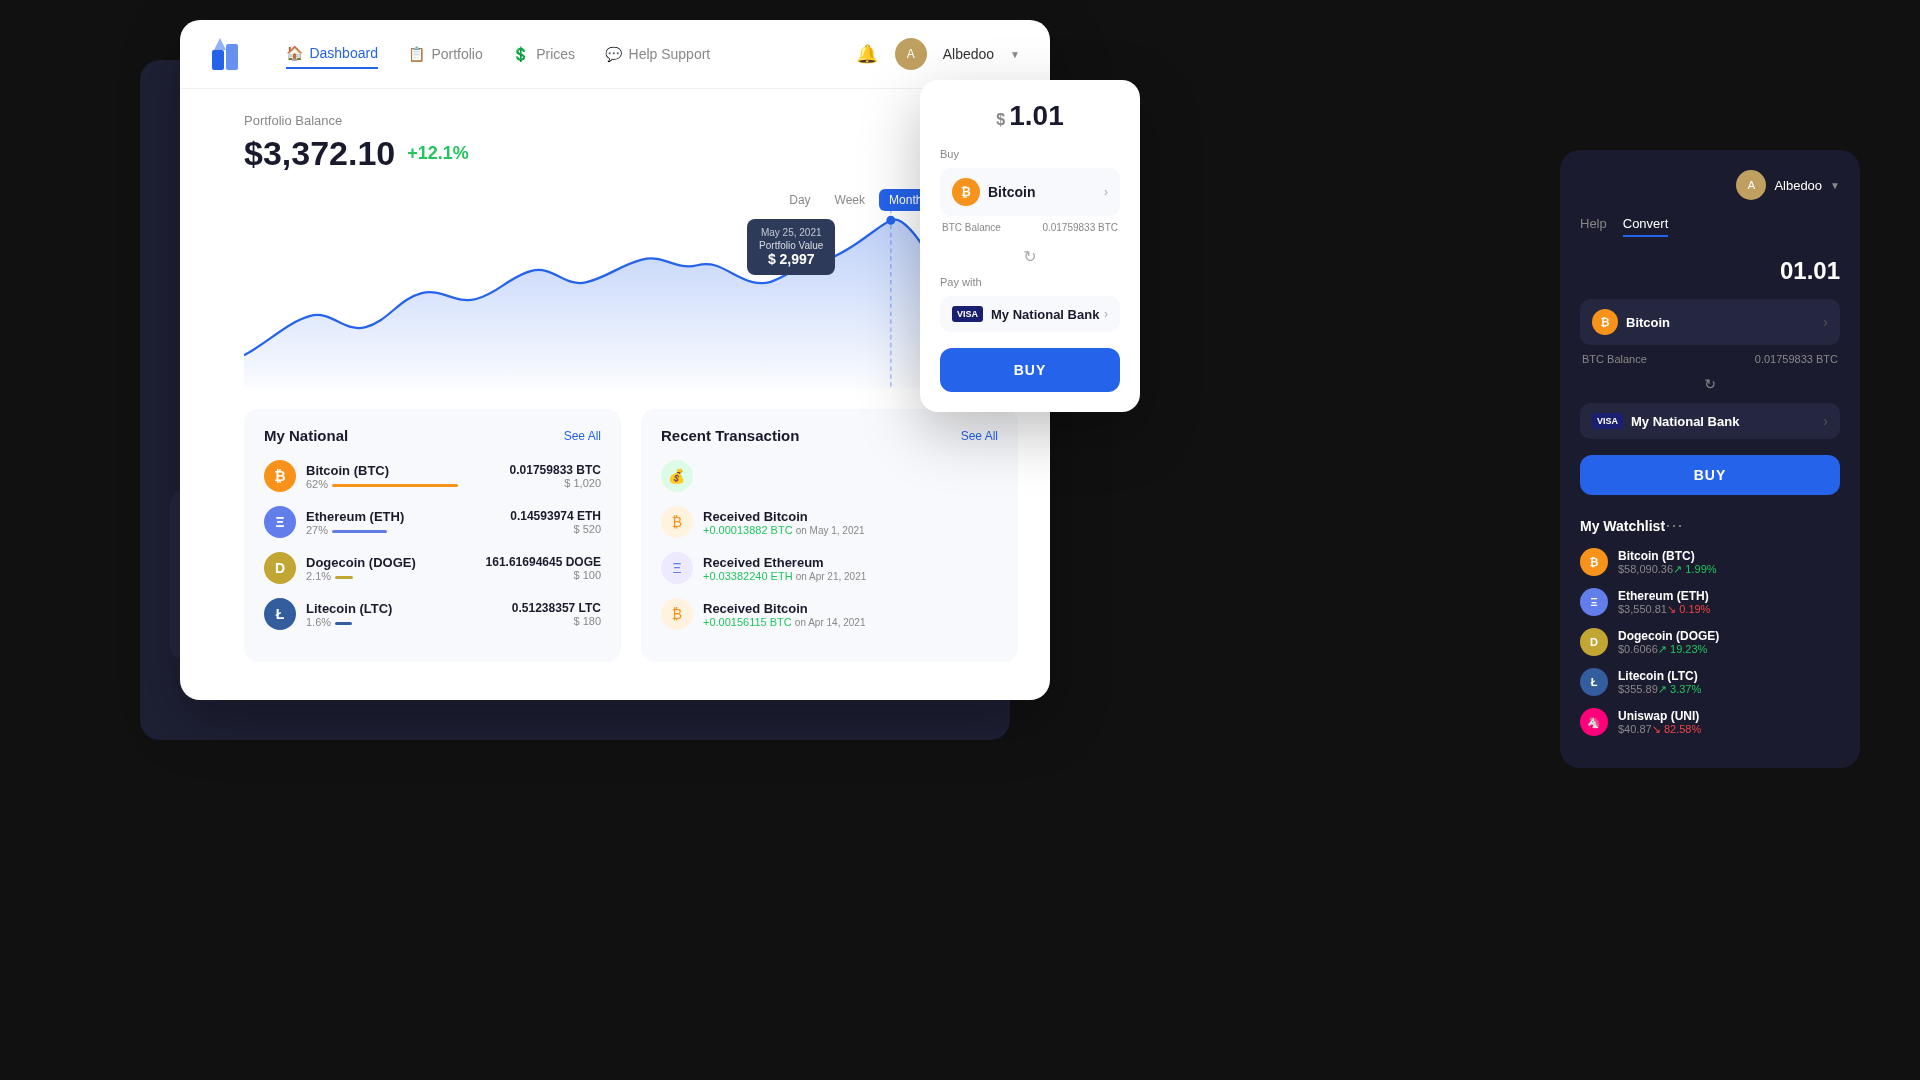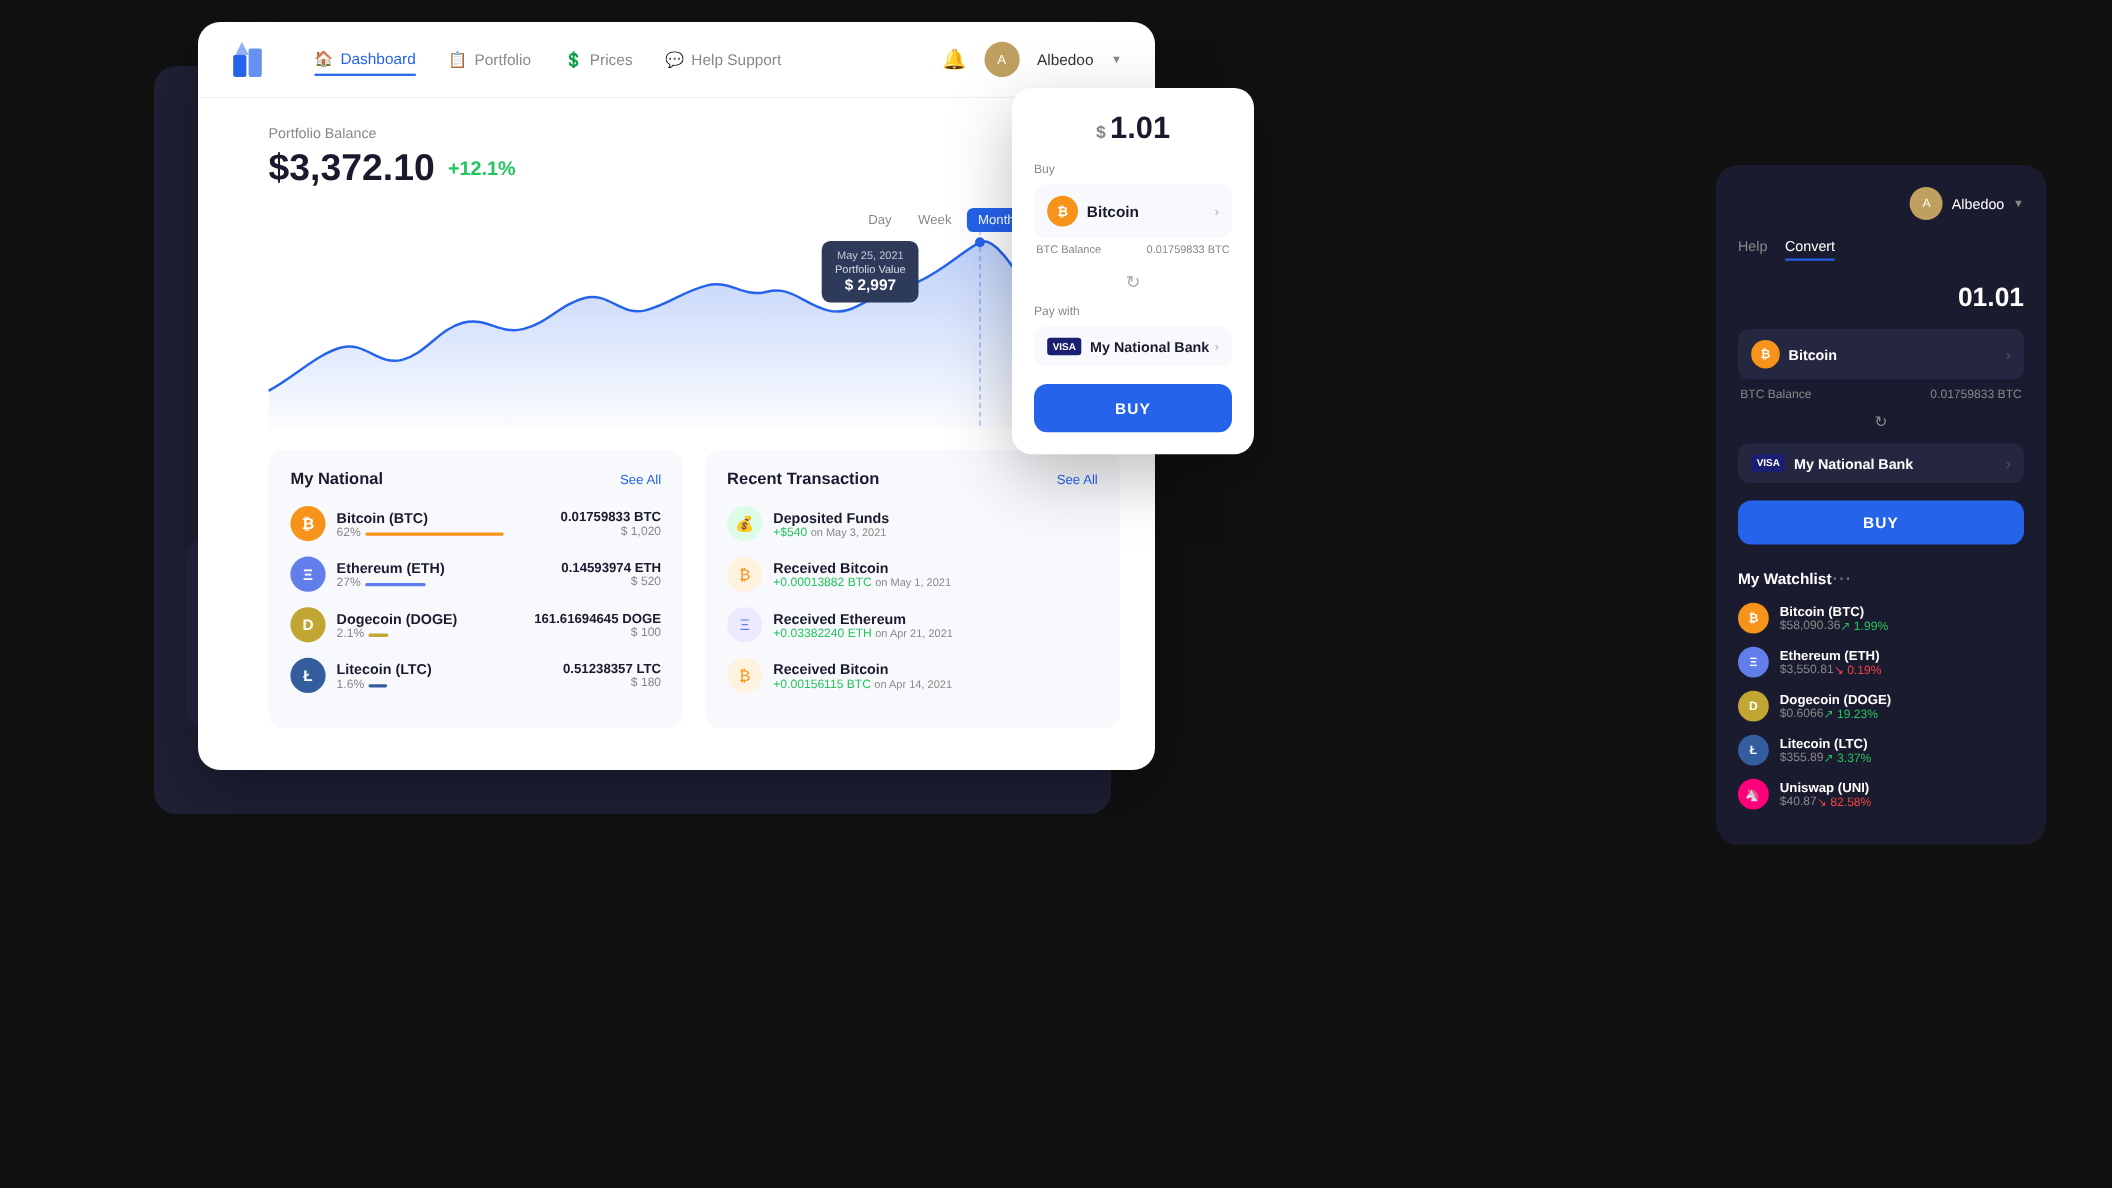--- a/index.html
+++ b/index.html
@@ -730,24 +730,20 @@
         </div>
 
         <div class="panel-card">
           <div class="panel-header">
             <span class="panel-title">Recent Transaction</span>
             <span class="see-all">See All</span>
           </div>
           <div id="tx-items">
               <div class="tx-item">
       <div class="tx-icon" style="background:#dcfce7; color:#22c55e;">💰</div>
-      <div class="tx-info">
-        <div class="tx-name">Deposited Funds</div>
-        <div class="tx-detail received">+$540 <span style="color:#888; font-size:10px;">on May 3, 2021</span></div>
-      </div>
     </div>
               <div class="tx-item">
       <div class="tx-icon" style="background:#fff3e0; color:#f7931a;">₿</div>
       <div class="tx-info">
         <div class="tx-name">Received Bitcoin</div>
         <div class="tx-detail received">+0.00013882 BTC <span style="color:#888; font-size:10px;">on May 1, 2021</span></div>
       </div>
     </div>
               <div class="tx-item">
       <div class="tx-icon" style="background:#ede9fe; color:#627eea;">Ξ</div>

